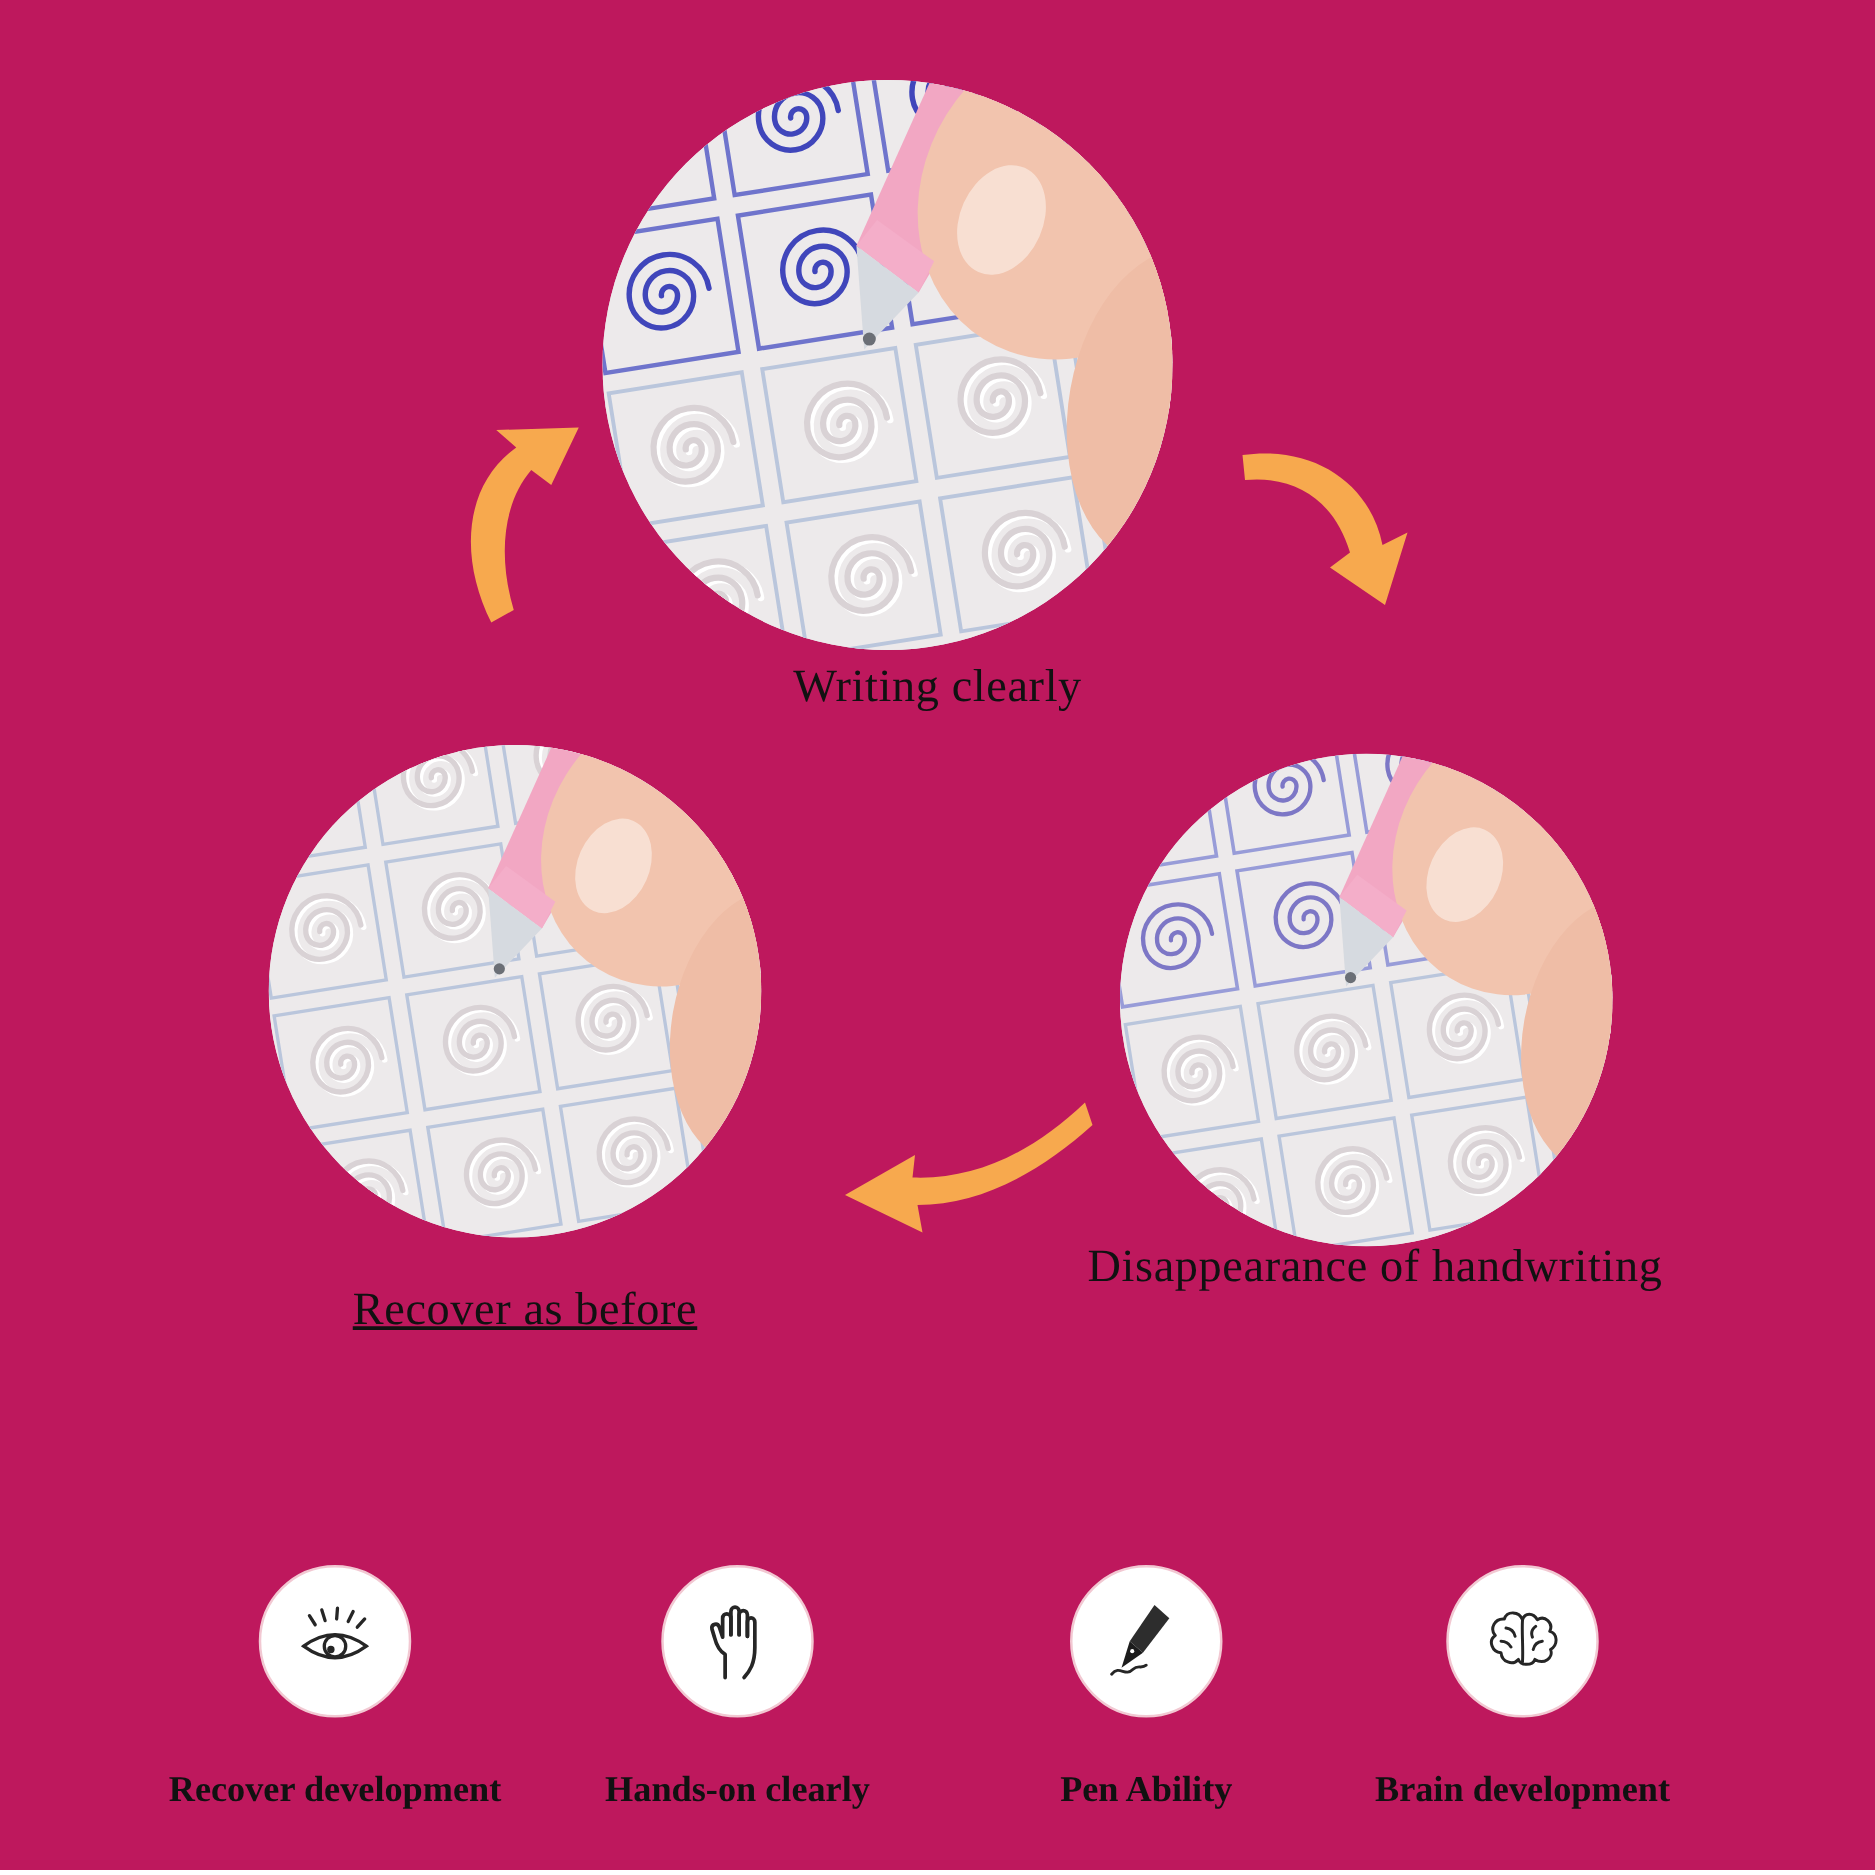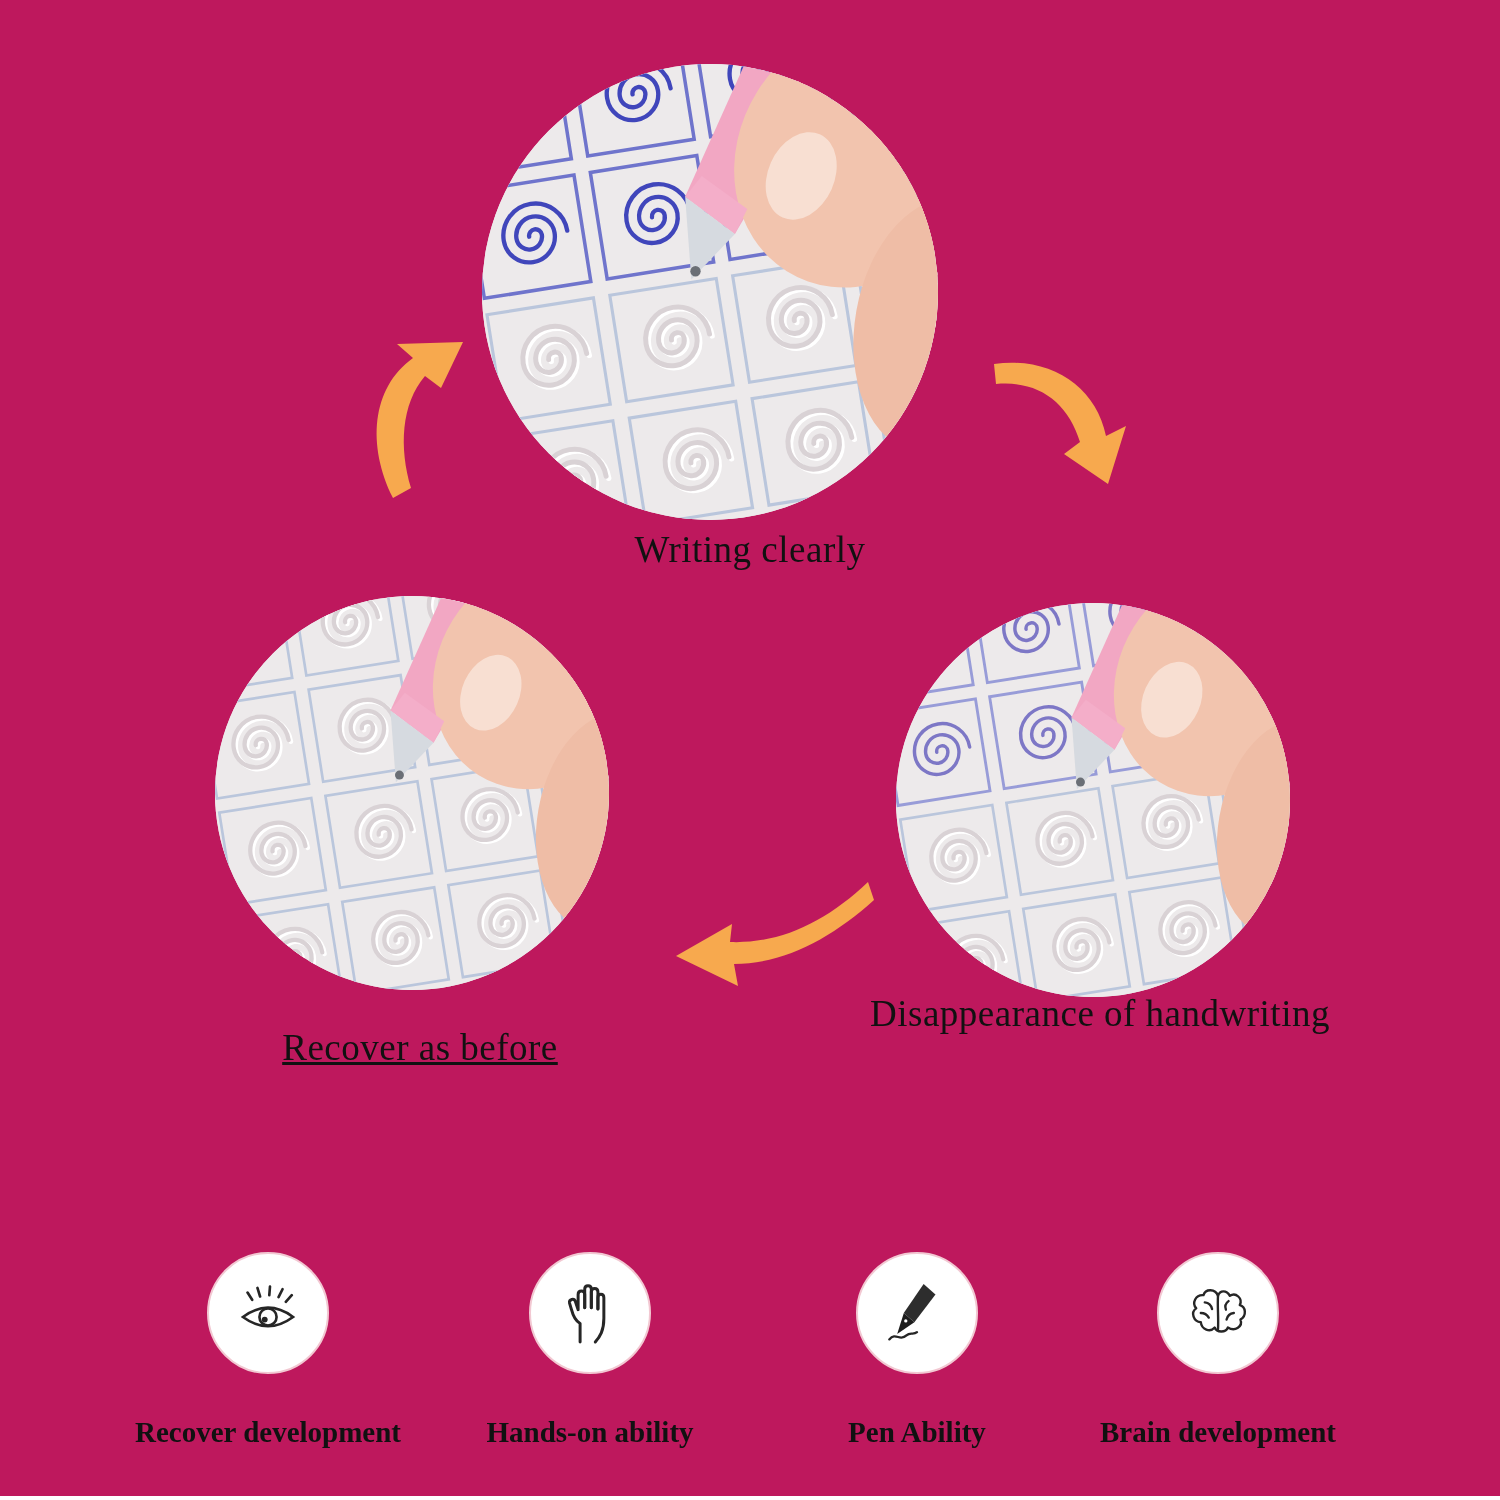--- a/index.html
+++ b/index.html
@@ -182,21 +182,21 @@
       <div class="feature-circle">
         <svg viewBox="0 0 100 100">
           <g stroke="#262626" stroke-width="4.5" fill="none" stroke-linecap="round" stroke-linejoin="round">
             <path d="M35,94 L35,66 C28,62 24,53 22,45 L19,35 C18,29 26,27 28,33 L32,45 L32,22 C32,15 42,15 42,22 L42,42"></path>
             <path d="M42,42 L42,14 C42,7 52,7 52,14 L52,42"></path>
             <path d="M52,42 L52,18 C52,11 62,11 62,18 L62,44"></path>
             <path d="M62,44 L62,27 C62,20 71,20 71,27 L71,58 C71,77 65,86 58,94"></path>
           </g>
         </svg>
       </div>
-      <div class="feature-label">Hands-on ability</div>
+      <div class="feature-label">Hands-on clearly</div>
     </div>
 
     <div class="feature feature-3">
       <div class="feature-circle">
         <svg viewBox="0 0 100 100">
           <polygon points="60,6 78,22 46,64 30,50" fill="#2d2d2d"></polygon>
           <polygon points="30,50 46,64 20,82" fill="#1c1c1c"></polygon>
           <circle cx="33" cy="62" r="2.5" fill="#ffffff"></circle>
           <path d="M8,90 C18,78 24,94 34,84 C40,78 44,84 50,79" stroke="#262626" stroke-width="3.5" fill="none" stroke-linecap="round"></path>
         </svg>

